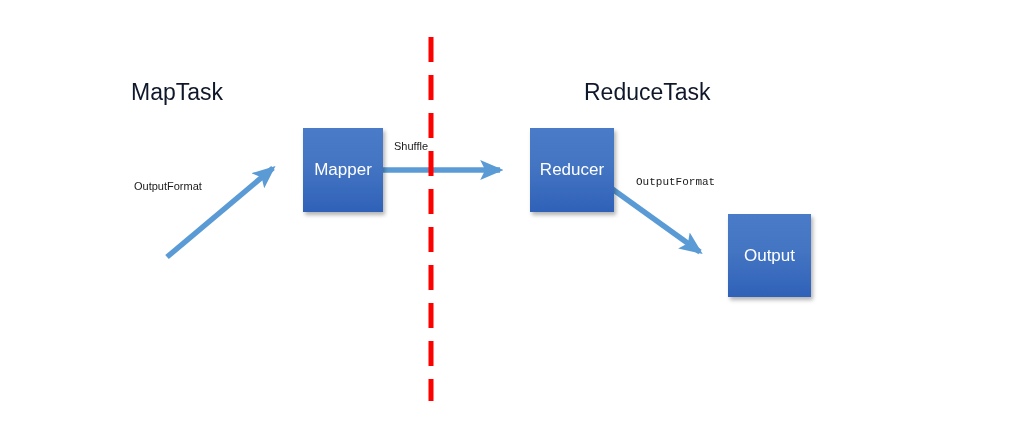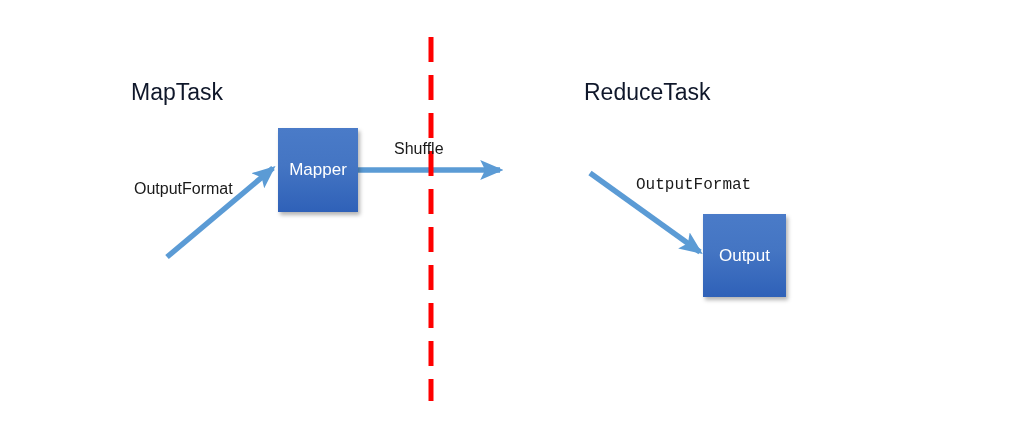--- a/index.html
+++ b/index.html
@@ -30,39 +30,40 @@
     position: absolute;
     font-size: 23px;
     color: #0f172a;
     white-space: nowrap;
   }
   .phase-maptask { left: 131px; top: 79px; }
   .phase-reducetask { left: 584px; top: 79px; }
 
   .edge-label {
     position: absolute;
-    font-size: 16px;
+    font-size: 11px;
     color: #1a1a1a;
     white-space: nowrap;
   }
   .lbl-inputformat  { left: 134px; top: 180px; }
   .lbl-shuffle      { left: 394px; top: 140px; }
   .lbl-outputformat { left: 636px; top: 176px; font-family: Liberation Mono, monospace; }
 
   
   .node {
     position: absolute;
     background: linear-gradient(to bottom, #4a7bc8 0%, #4475c3 45%, #2f61b8 100%);
     box-shadow: 2px 3px 4px rgba(0,0,0,0.30);
     display: flex;
     align-items: center;
     justify-content: center;
     color: #ffffff;
     font-size: 17px;
     white-space: nowrap;
+    margin-left: 25px;
   }
   .node-input   { left: 82px;  top: 214px; width: 81px; height: 83px; }
   .node-mapper  { left: 278px; top: 128px; width: 80px; height: 84px; }
   .node-reducer { left: 505px; top: 128px; width: 84px; height: 84px; }
   .node-output  { left: 703px; top: 214px; width: 83px; height: 83px; }
 
   
   #overlay {
     position: absolute;
     left: 0;
@@ -107,18 +108,21 @@
 
   <div class="edge-label lbl-inputformat">OutputFormat</div>
   <div class="edge-label lbl-shuffle">Shuffle</div>
   <div class="edge-label lbl-outputformat">OutputFormat</div>
 
 
   <div class="node node-mapper">
     <span>Mapper</span>
   </div>
 
+  <div class="node node-reducer">
+    <span>Reducer</span>
+  </div>
 
   <div class="node node-output">
     <span>Output</span>
   </div>
 
 </div>
 
 </body></html>

